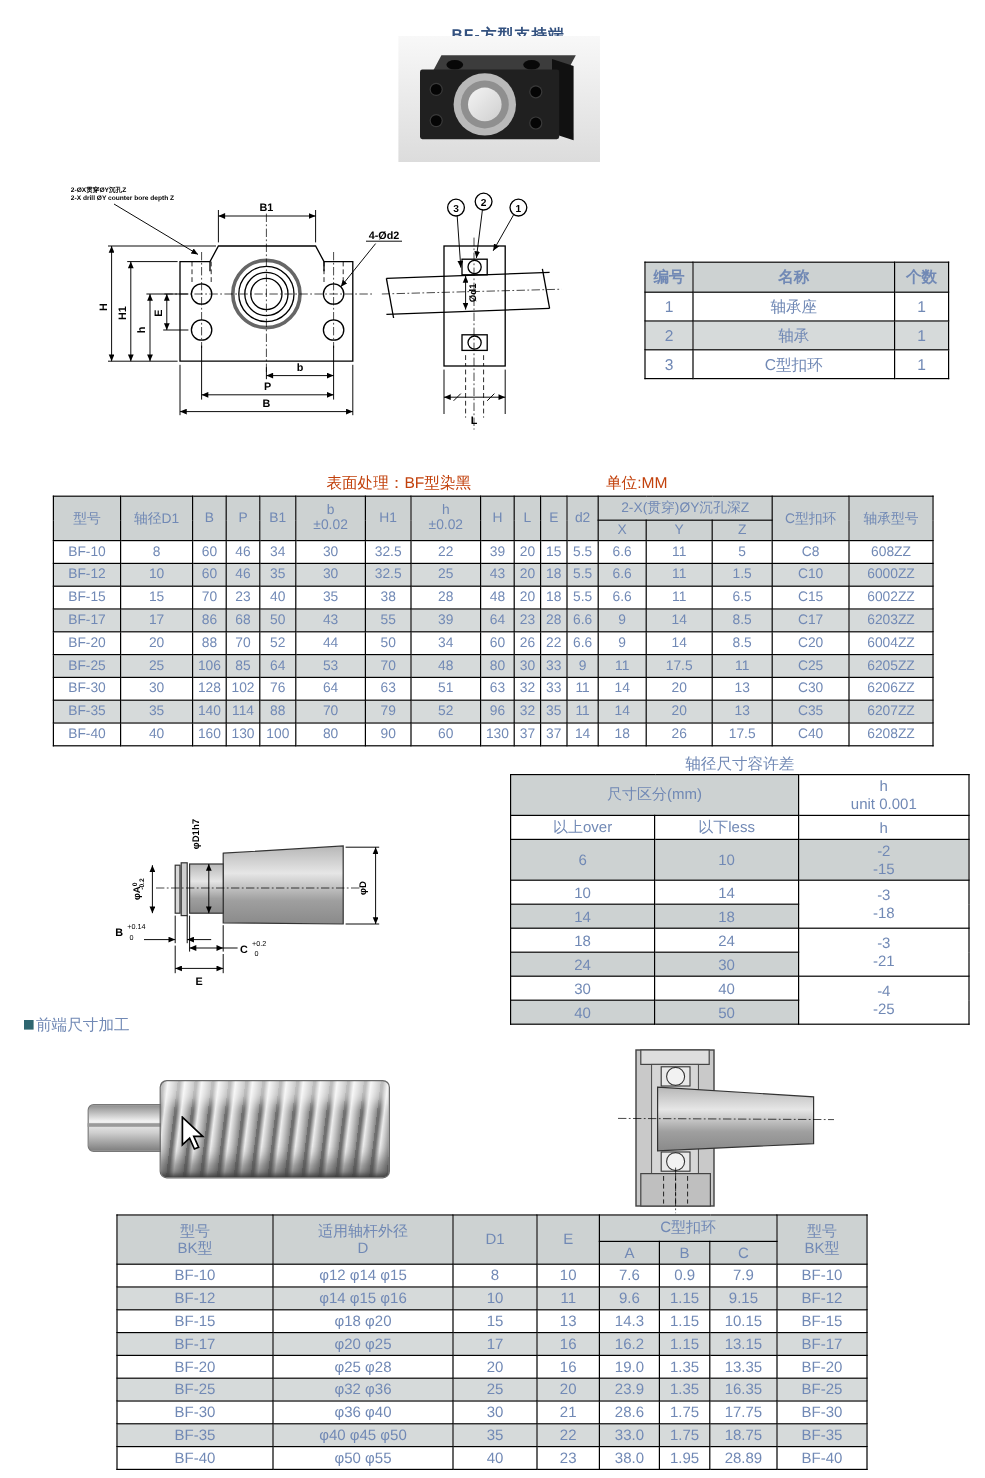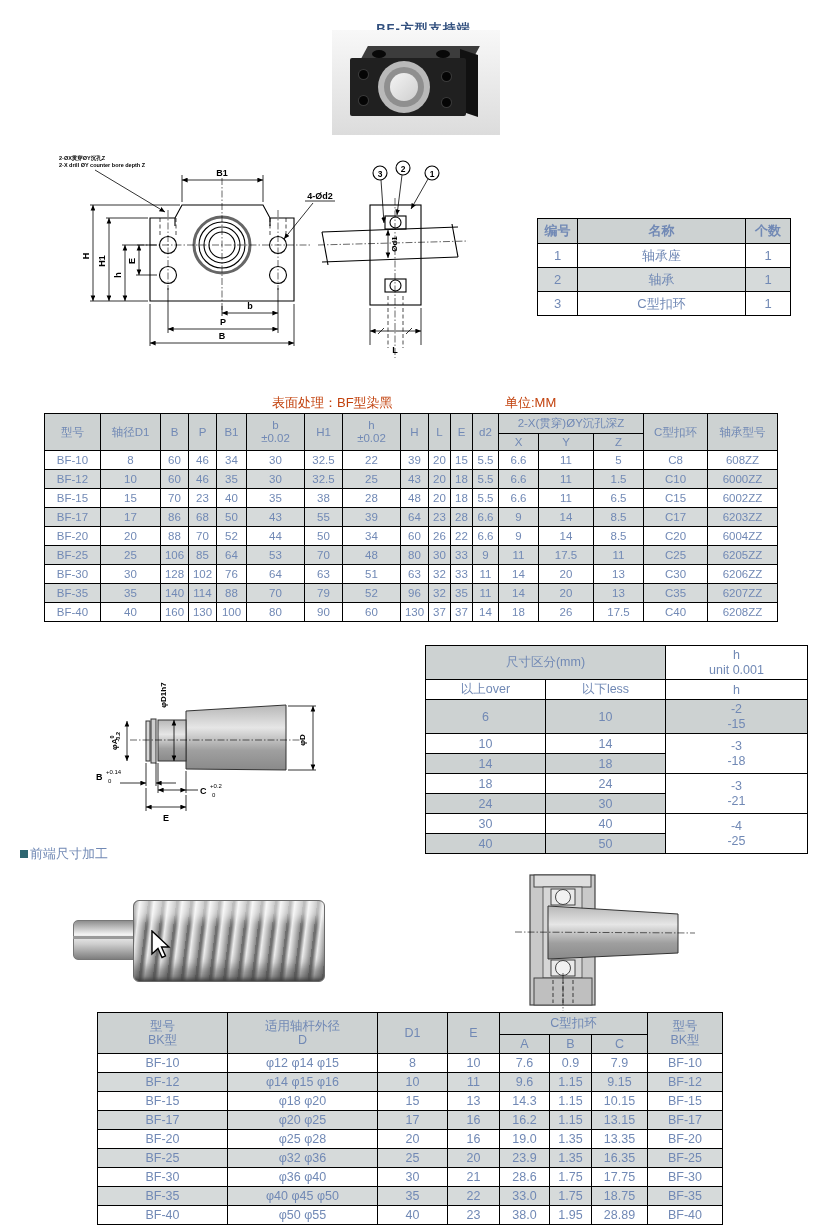--- a/index.html
+++ b/index.html
@@ -467,20 +467,21 @@
           <td>14</td>
           <td>18</td>
           <td>26</td>
           <td>17.5</td>
           <td>C40</td>
           <td>6208ZZ</td>
         </tr>
       </tbody>
   </table>
 
+  <div class="abs sec-title" style="left:425px;top:628px;width:383px;text-align:center;">轴径尺寸容许差</div>
 
   <table class="abs" id="tol-table" style="left:425px;top:645px;">
     <colgroup>
         <col style="width:120px">
         <col style="width:120px">
         <col style="width:142px">
       </colgroup>
     <tbody>
       <tr>
         <td colspan="2" class="shade h1r">尺寸区分(mm)</td>

